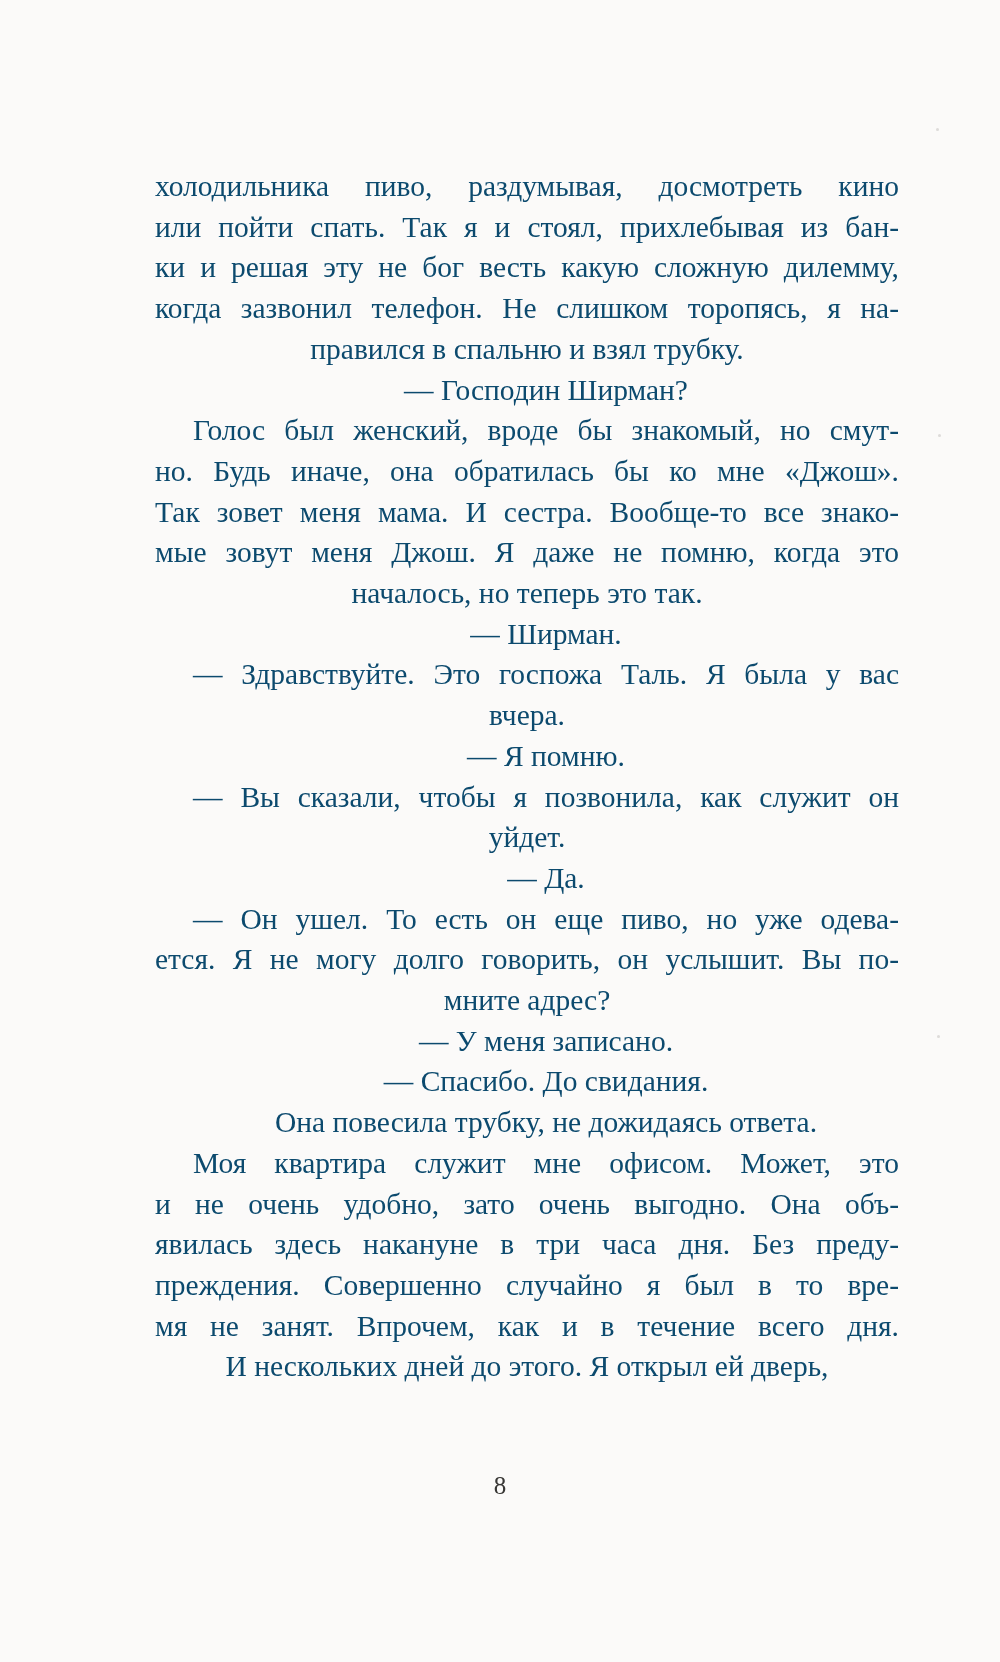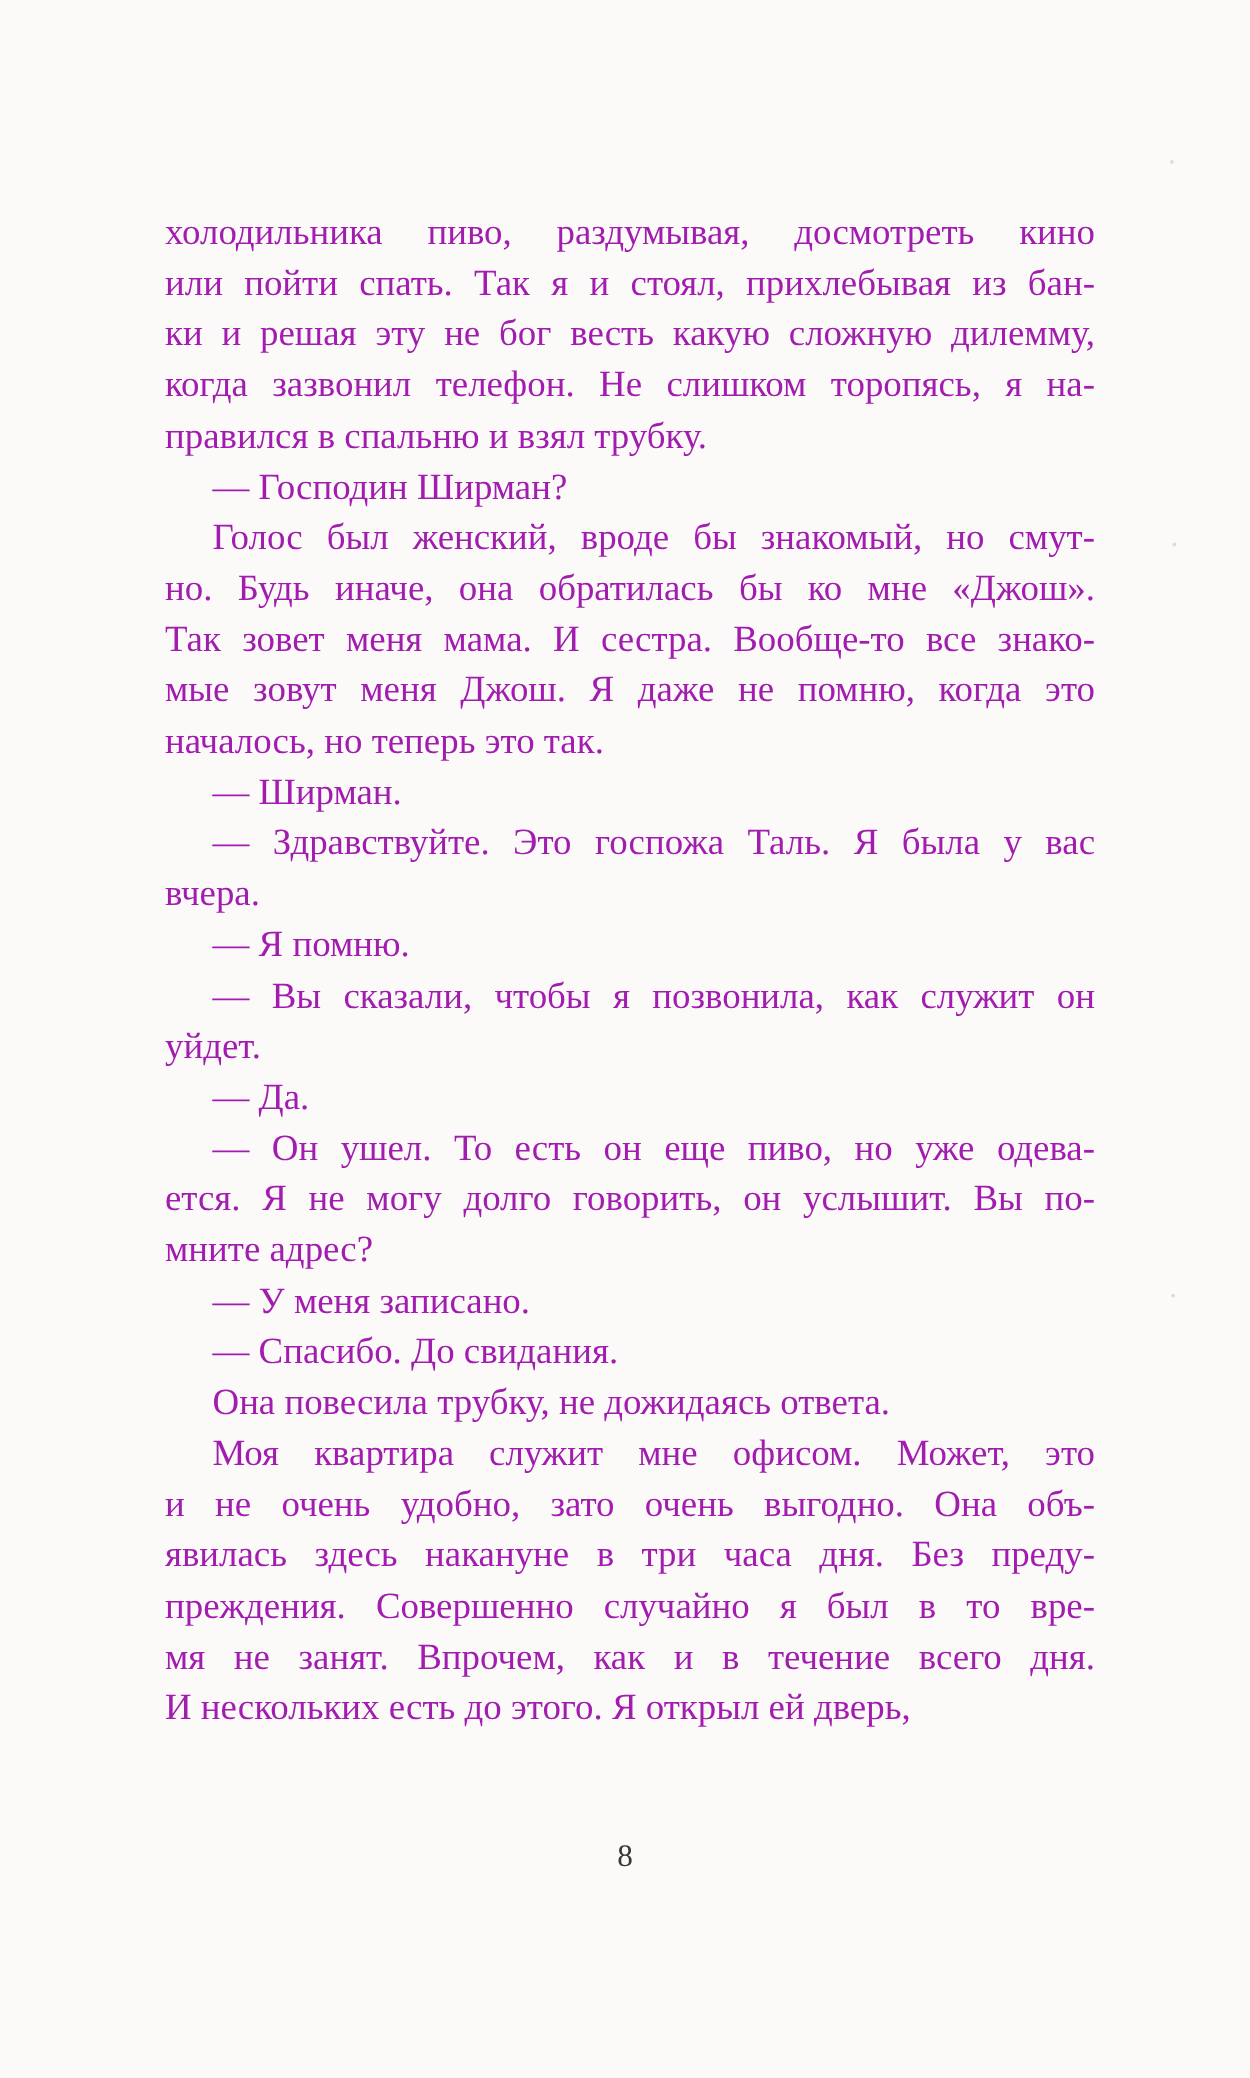--- a/index.html
+++ b/index.html
@@ -24,30 +24,30 @@
       right: 0;
       text-align: center;
       font-family: "Liberation Sans", "DejaVu Sans", sans-serif;
       font-size: 19px;
       font-weight: 500;
       letter-spacing: 8px;
       color: #4e4d4b;
     }
     .text-body {
       position: absolute;
-      left: 132px;
+      left: 155px;
       top: 166px;
       width: 744px;
       font-size: 29.5px;
       line-height: 40.7px;
-      color: #a21caf;
+      color: #0c4a6e;
     }
     .line {
       white-space: nowrap;
-      text-align: left;
+      text-align: center;
     }
     .line.just {
       white-space: normal;
       text-align: justify;
       text-align-last: justify;
     }
     .line.indent {
       text-indent: 38px;
     }
     .page-number {
@@ -100,21 +100,21 @@
       <div class="line just">ется. Я не могу долго говорить, он услышит. Вы по-</div>
       <div class="line">мните адрес?</div>
       <div class="line indent">— У меня записано.</div>
       <div class="line indent">— Спасибо. До свидания.</div>
       <div class="line indent">Она повесила трубку, не дожидаясь ответа.</div>
       <div class="line just indent">Моя квартира служит мне офисом. Может, это</div>
       <div class="line just">и не очень удобно, зато очень выгодно. Она объ-</div>
       <div class="line just">явилась здесь накануне в три часа дня. Без преду-</div>
       <div class="line just">преждения. Совершенно случайно я был в то вре-</div>
       <div class="line just">мя не занят. Впрочем, как и в течение всего дня.</div>
-      <div class="line">И нескольких есть до этого. Я открыл ей дверь,</div>
+      <div class="line">И нескольких дней до этого. Я открыл ей дверь,</div>
     </div>
 
   <div class="page-number">8</div>
 
   <div class="speck s1"></div>
   <div class="speck s2"></div>
   <div class="speck s3"></div>
 </div>
 
 </body></html>

